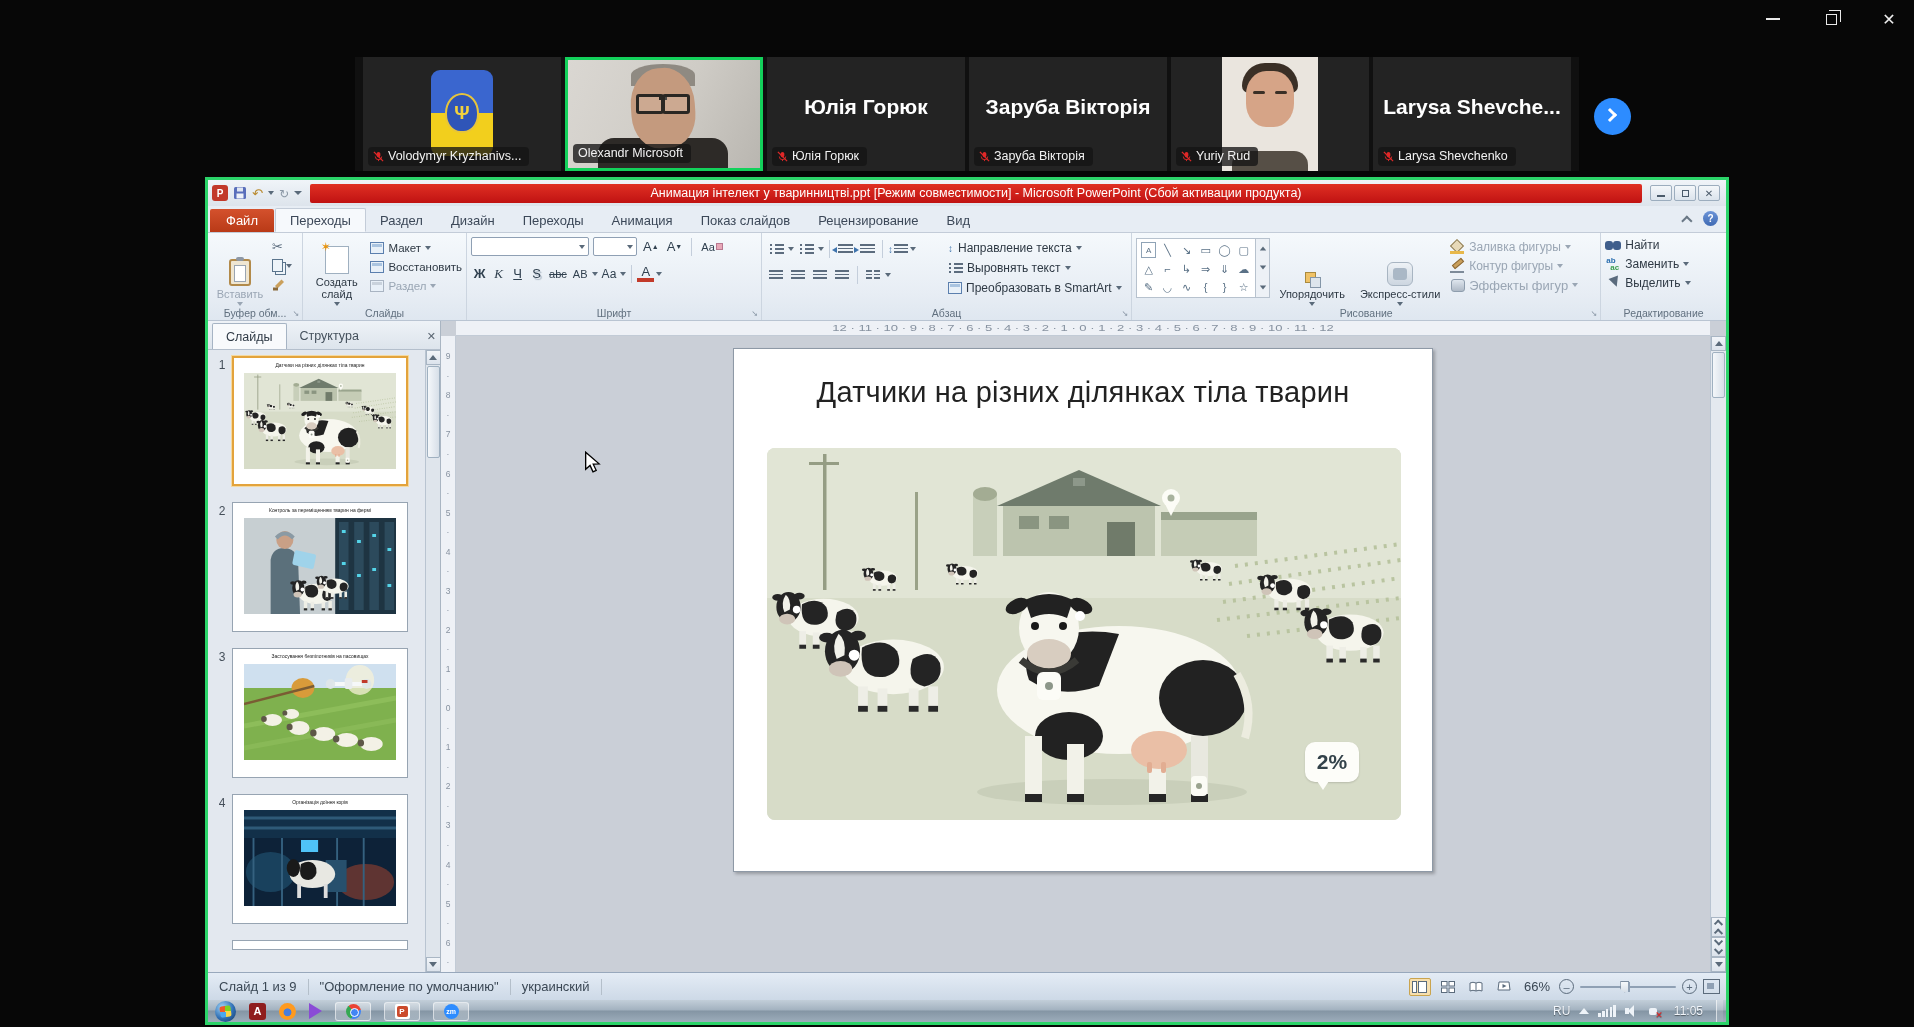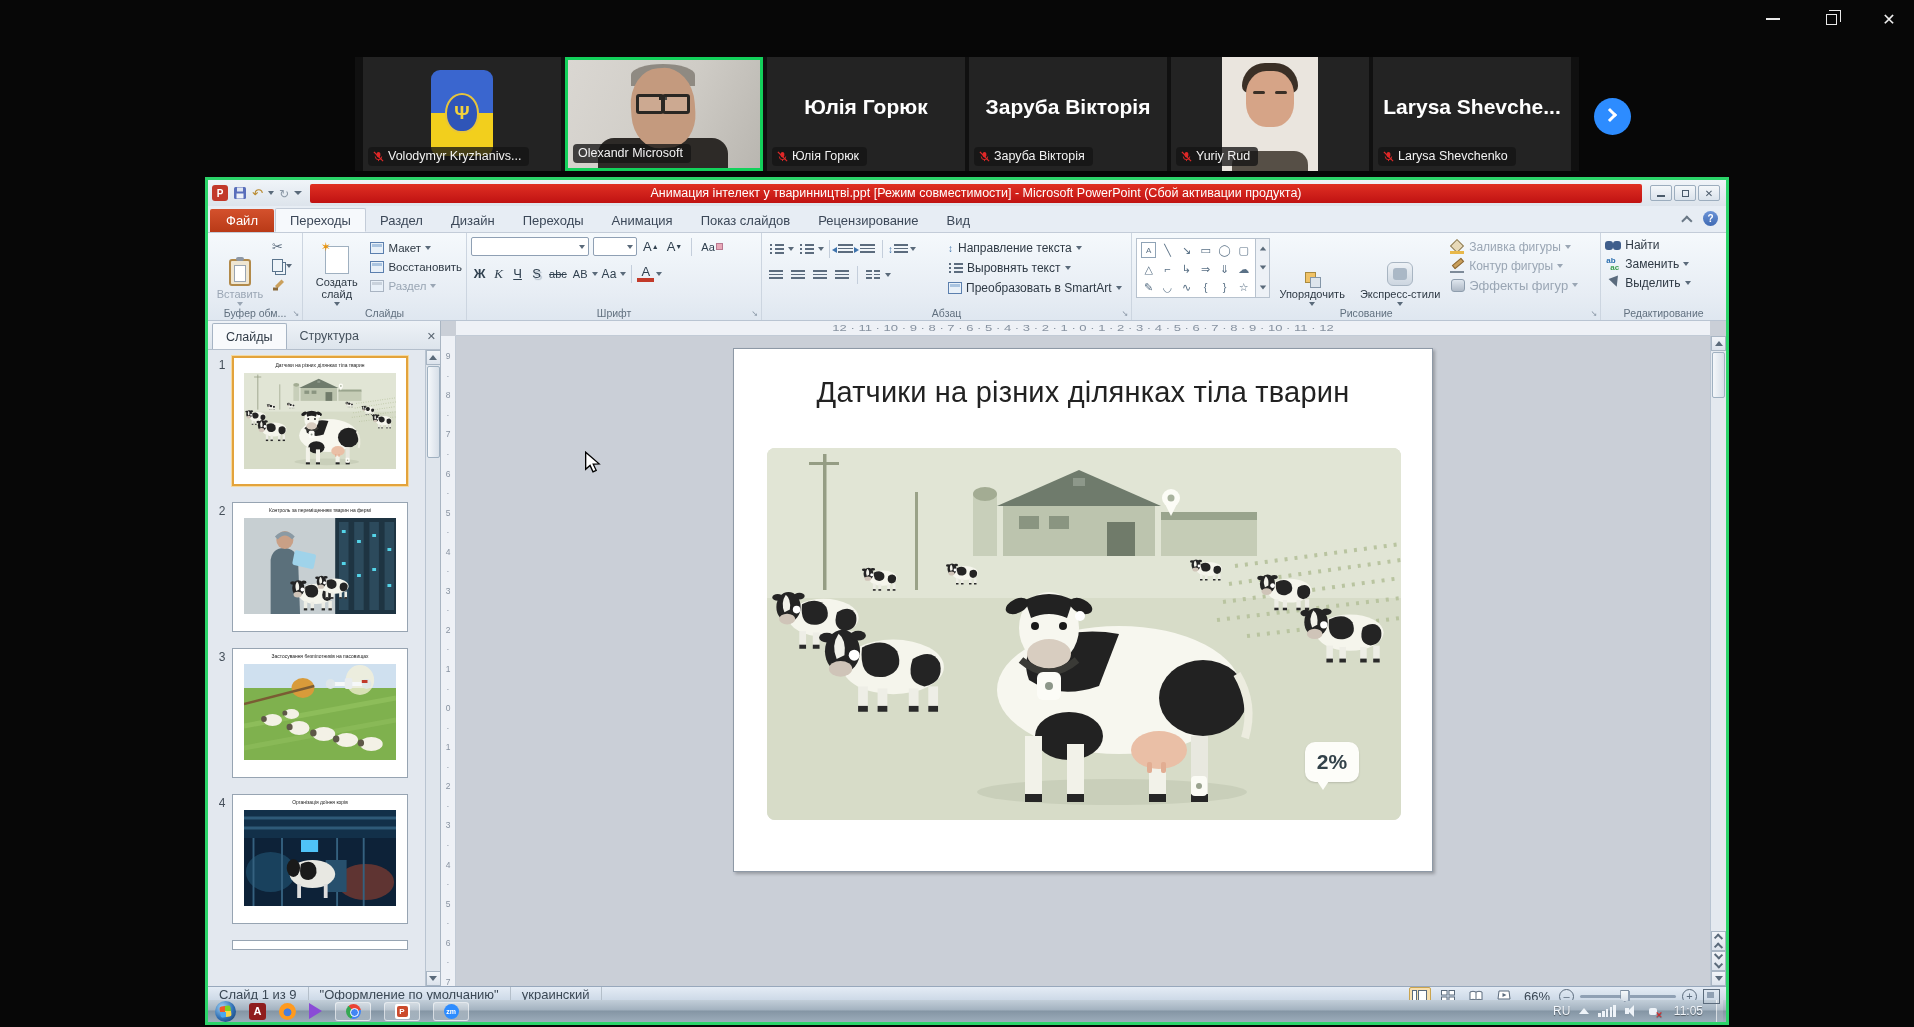--- a/index.html
+++ b/index.html
@@ -168,21 +168,21 @@
   .vsb .sthumb{height:46px;}
   .vsb .spacer{flex:1;}
   .chev2{width:15px;height:20px;display:flex;flex-direction:column;align-items:center;justify-content:center;background:linear-gradient(#f2f5f9,#dce3ec);border:1px solid #a9b6c4;cursor:pointer;line-height:4px;}
   .chev2 b{display:block;width:7px;height:7px;border-top:2px solid #5a6a7a;border-left:2px solid #5a6a7a;}
   .chev2.up b{transform:rotate(45deg);margin-top:3px;}
   .chev2.dn b{transform:rotate(225deg);margin-bottom:3px;}
   .notes{height:44px;flex:none;display:flex;flex-direction:column;}
   .splitter{height:6px;background:#d6dce4;border-top:1px solid #b9c4d1;}
   .notesbox{flex:1;background:#fff;border-top:1px solid #a2aebc;font-size:14.5px;color:#333;padding:7px 0 0 10px;}
   
-  .status{height:14px;flex:none;background:linear-gradient(#e4ecf5,#cdd9e7);border-top:1px solid #98a8bc;display:flex;align-items:flex-start;font-size:13px;color:#3a4754;}
+  .status{height:28px;flex:none;background:linear-gradient(#e4ecf5,#cdd9e7);border-top:1px solid #98a8bc;display:flex;align-items:center;font-size:13px;color:#3a4754;}
   .sitem{padding:0 11px;white-space:nowrap;}
   .sdiv{width:1px;height:16px;background:#b4bfca;}
   .sright{margin-left:auto;display:flex;align-items:center;gap:6px;padding-right:6px;}
   .vic{width:22px;height:18px;display:flex;align-items:center;justify-content:center;border-radius:2px;cursor:pointer;}
   .vic.on{background:#f7dfae;border:1px solid #caa44e;}
   .zbtn{width:15px;height:15px;border-radius:50%;border:1.4px solid #5b6b7c;color:#5b6b7c;display:flex;align-items:center;justify-content:center;font-size:11px;line-height:0;cursor:pointer;}
   .slider{width:96px;height:14px;position:relative;}
   .slider::before{content:"";position:absolute;left:0;right:0;top:6px;height:2.6px;background:#8fa0b4;border-radius:2px;}
   .slider::after{content:"";position:absolute;left:50%;top:2px;width:1.6px;height:10px;background:#8fa0b4;}
   .sknob{position:absolute;left:42%;top:1px;width:9px;height:12px;background:linear-gradient(#f6f9fb,#d6dee7);border:1px solid #7e8ea0;clip-path:polygon(0 0,100% 0,100% 70%,50% 100%,0 70%);cursor:pointer;}

